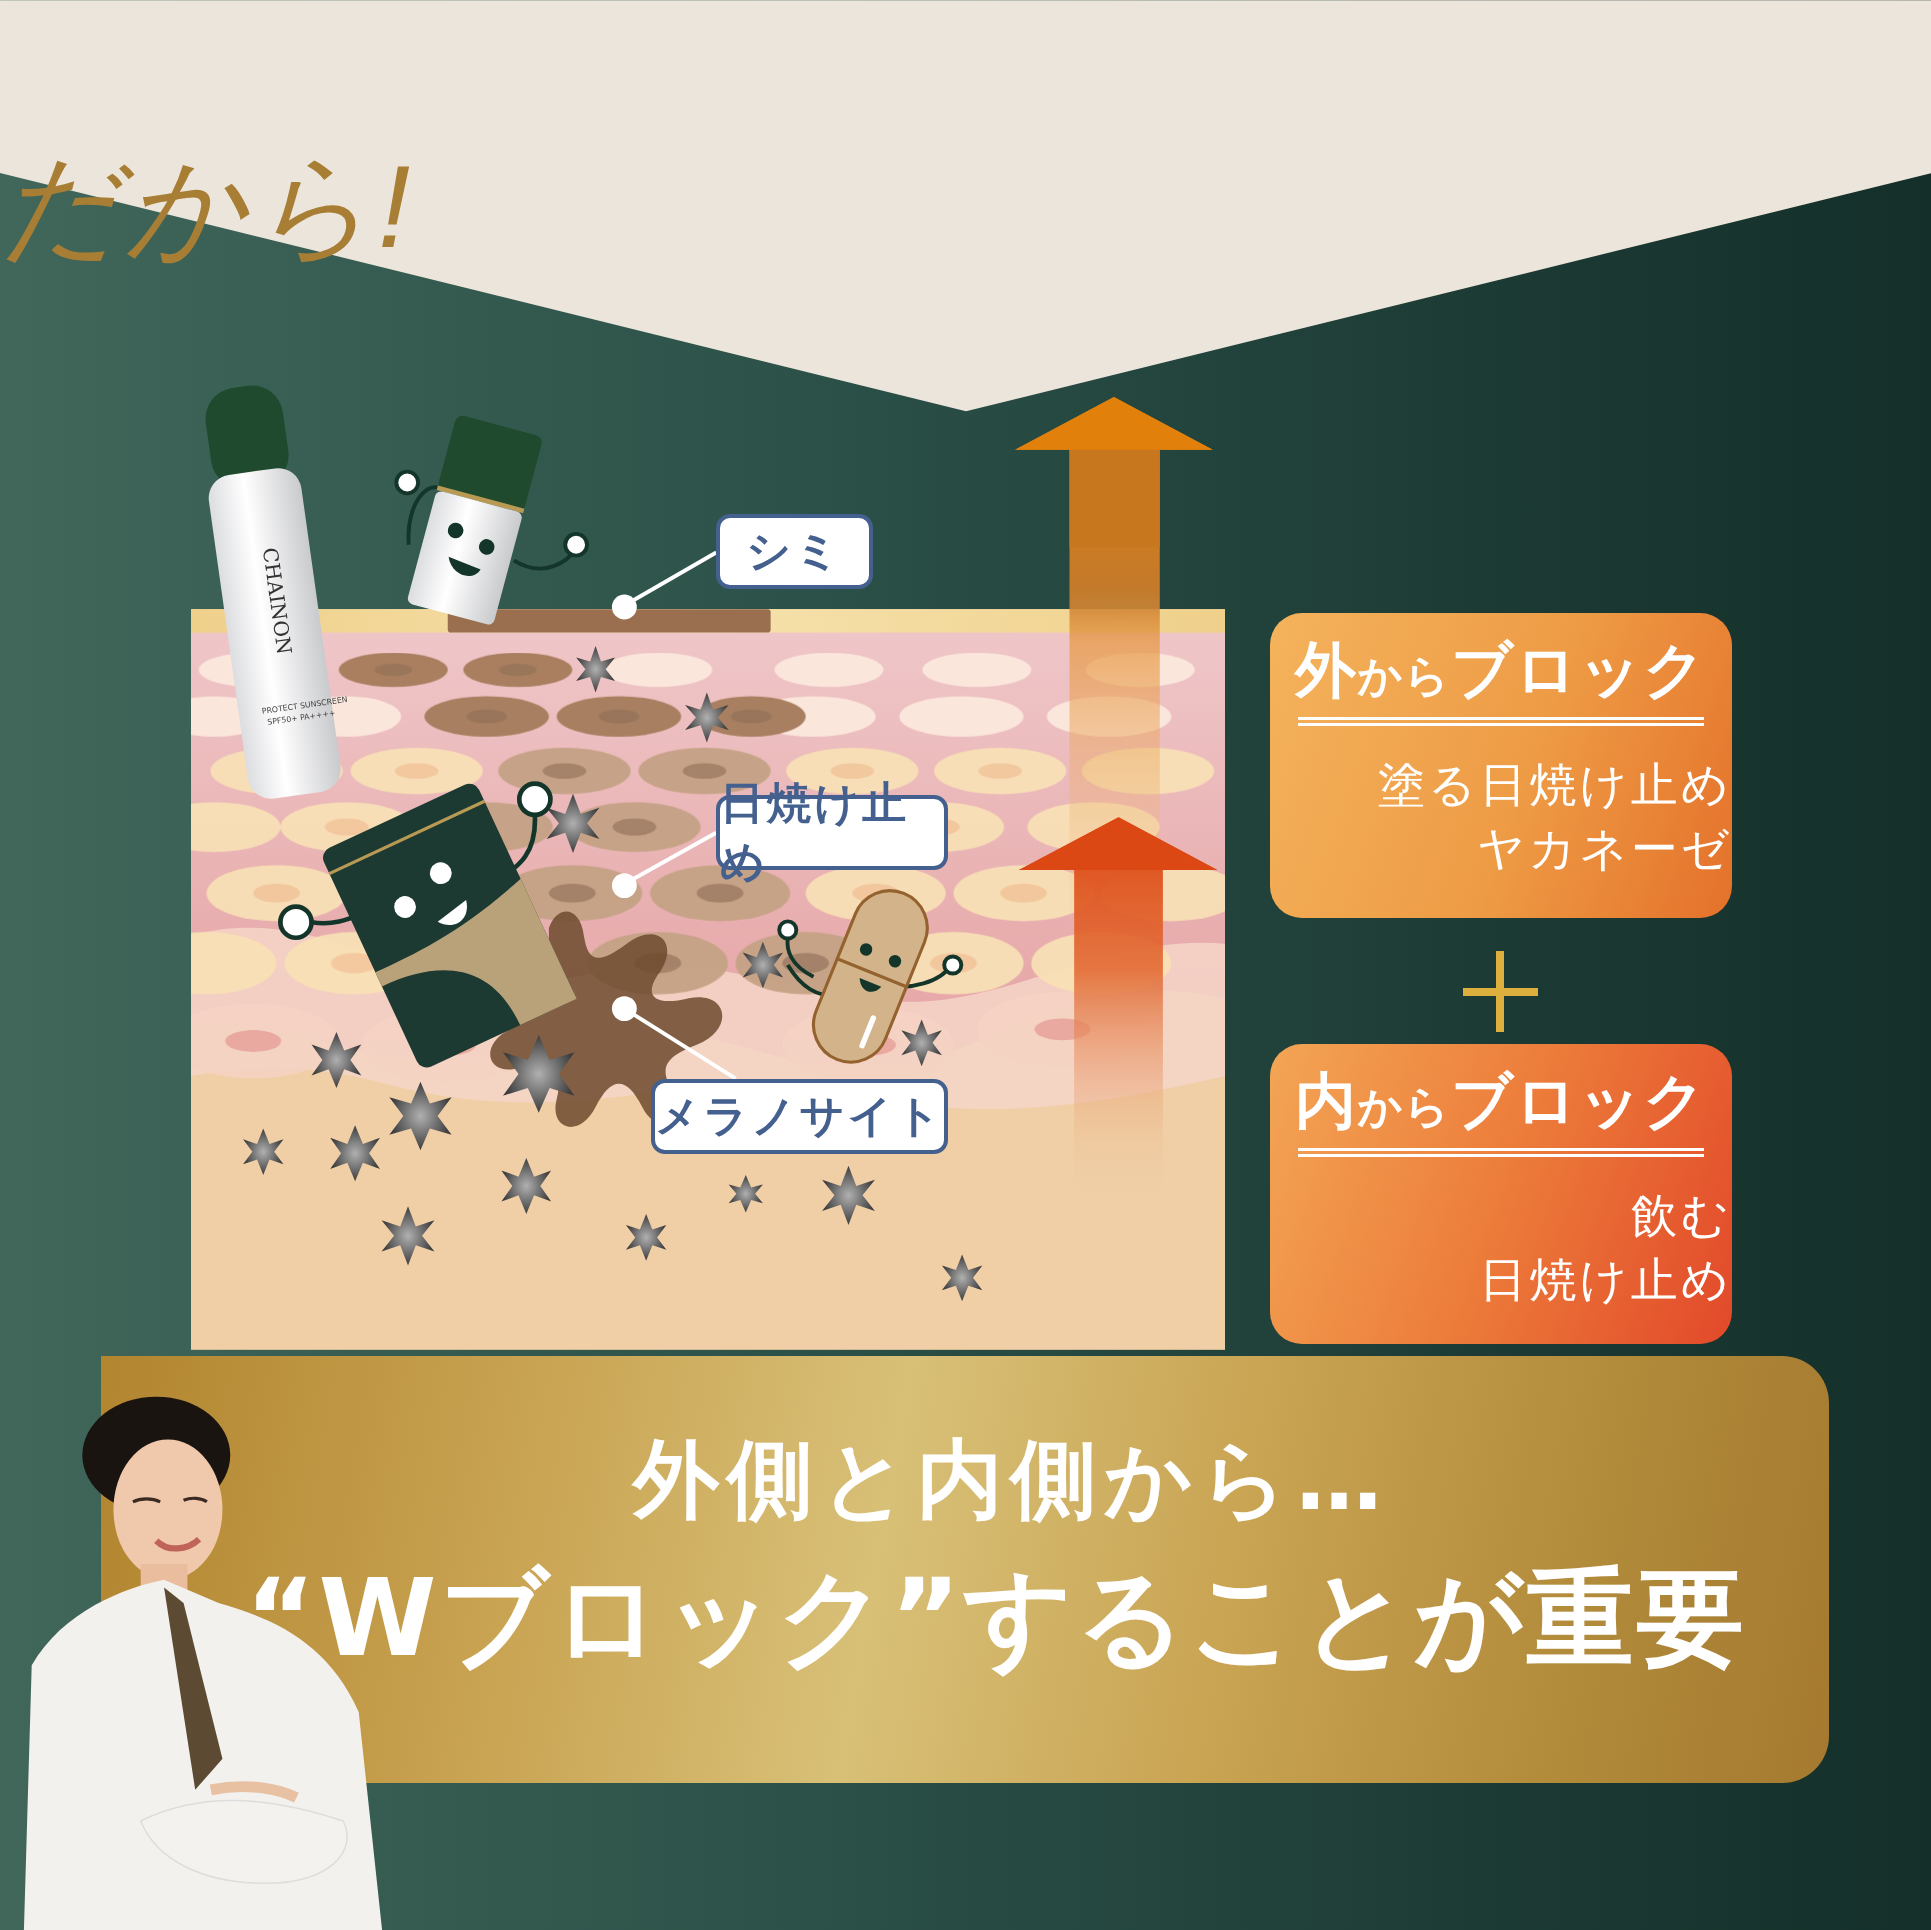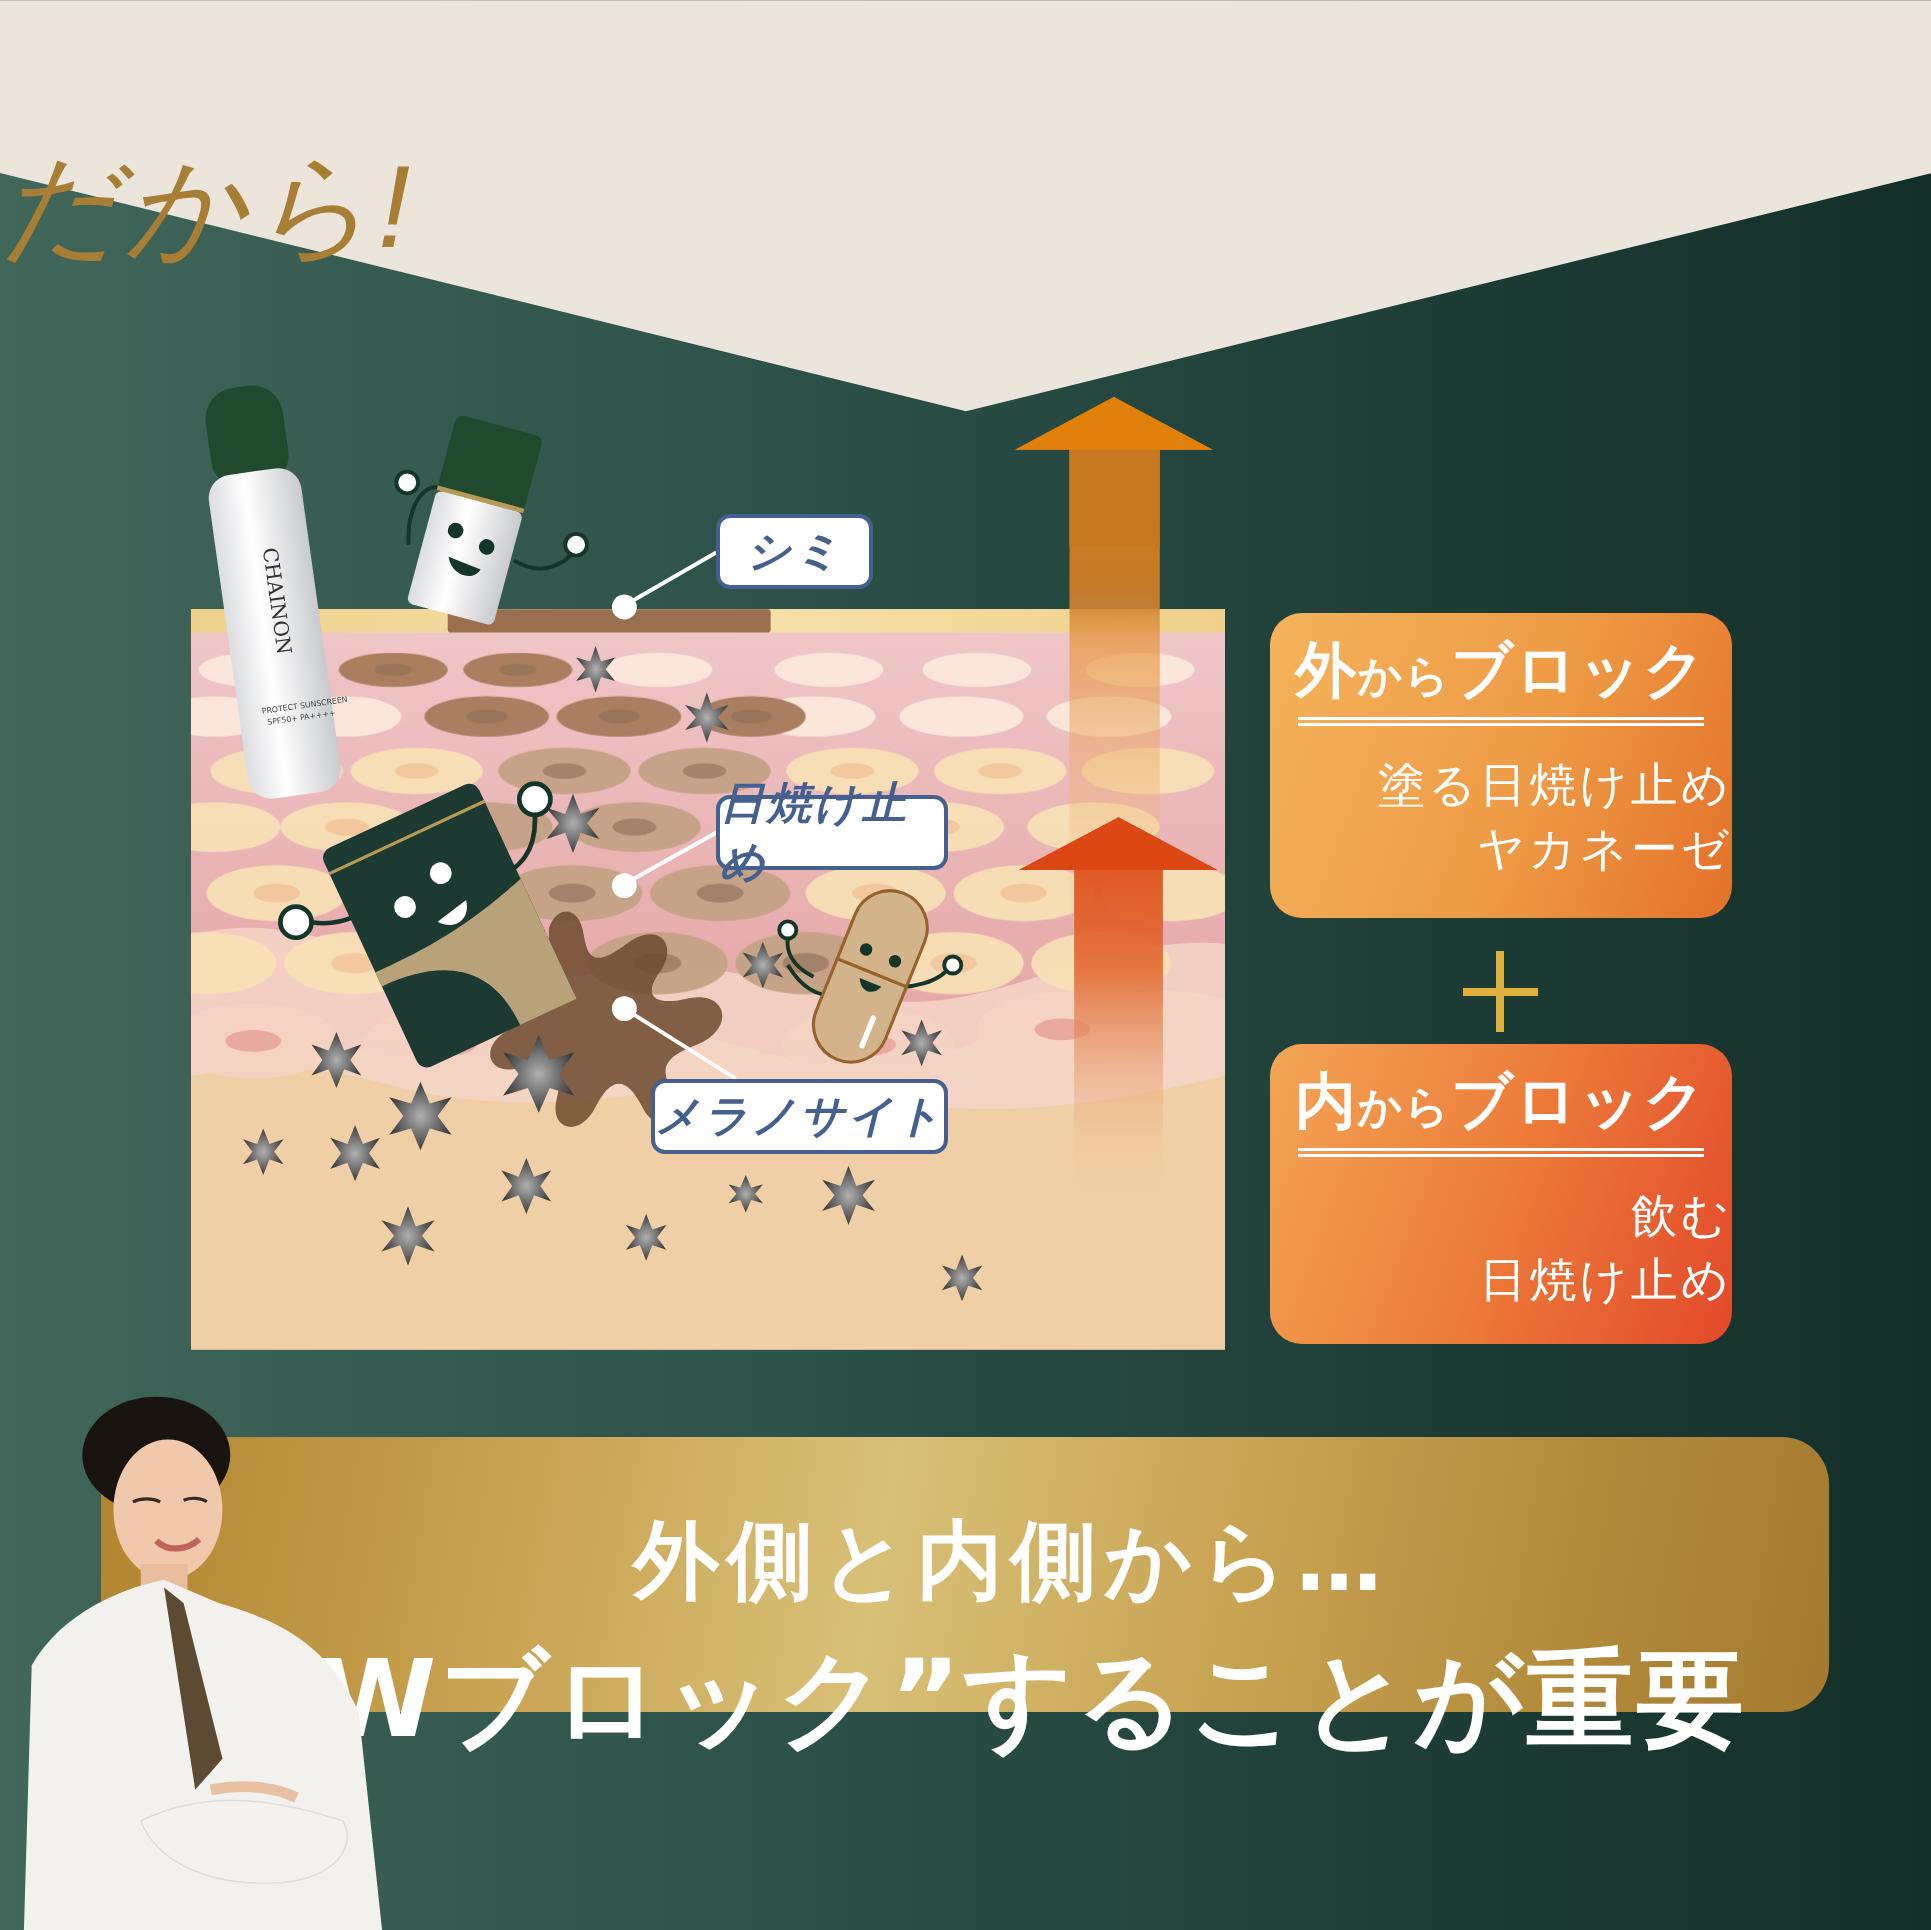--- a/index.html
+++ b/index.html
@@ -11,40 +11,40 @@
   .heading { position:absolute; left:0; width:1932px; top:148px; text-align:left;
              font-family:Liberation Sans, sans-serif; font-style:italic;
              font-size:117px; color:#a87e35; letter-spacing:6.2px; line-height:1; }
 
   
   .skin { position:absolute; left:191px; top:609px; width:1034px; height:741px; overflow:hidden; }
   .skin svg { position:absolute; left:0; top:0; }
 
   .label-box { position:absolute; background:#fff; border:4.7px solid #44608f; border-radius:14px;
                color:#44608f; font-size:44px; font-weight:bold; display:flex; align-items:center;
-               justify-content:center; box-sizing:border-box; letter-spacing:3.1px;font-style:italic; }
+               justify-content:center; box-sizing:border-box; letter-spacing:3.1px; }
 
   .overlay-svg { position:absolute; left:0; top:0; pointer-events:none; }
 
   
   .obox { position:absolute; left:1270px; width:462px; border-radius:32px; color:#fff; box-sizing:border-box; }
   .obox.out { top:613px; height:305px; background:linear-gradient(110deg,#f4b35c 0%,#ee9b45 55%,#e4712a 100%); }
   .obox.in  { top:1044px; height:300px; background:linear-gradient(110deg,#f3a555 0%,#ec7c3a 50%,#e2492a 100%); }
   .obox .title { position:absolute; left:0; right:0; top:23px; text-align:center; font-size:61px; font-weight:bold; letter-spacing:1.6px; line-height:1.1; }
   .obox .title .small { font-size:44px; }
   .obox .rule { position:absolute; left:28px; right:28px; top:104px; height:9.3px;
                 border-top:3.1px solid #fff; border-bottom:3.1px solid #fff; box-sizing:border-box; }
   .obox .body { position:absolute; left:0; right:0; top:140px; text-align:right; font-size:47px;
                 line-height:64px; letter-spacing:3.1px; }
   .plus { position:absolute; left:1463px; top:951px; width:75px; height:81px; }
   .plus::before { content:""; position:absolute; left:33px; top:0; width:7.8px; height:81px; background:#dcaf3f; }
   .plus::after { content:""; position:absolute; left:0; top:37px; width:75px; height:7.8px; background:#dcaf3f; }
 
   
-  .banner { position:absolute; left:101px; top:1437px; width:1728px; height:275px;
+  .banner { position:absolute; left:101px; top:1356px; width:1728px; height:427px;
             border-radius:0 47px 47px 0;
             background:linear-gradient(100deg,#b2852f 0%,#c9a453 25%,#d8c077 45%,#c9a453 65%,#b18a3a 85%,#a57a30 100%); }
   .banner .line1 { position:absolute; left:0; right:0; top:66px; text-align:center; color:#fff;
                    font-size:86px; font-weight:bold; letter-spacing:7.8px; padding-left:93px; box-sizing:border-box; }
   .banner .line2 { position:absolute; left:0; right:0; top:191px; text-align:center; color:#fff;
                    font-size:107px; font-weight:bold; letter-spacing:3.1px; padding-left:62px; box-sizing:border-box; }
 
   .person { position:absolute; left:15.6px; top:1385px; width:374px; height:545px; }
 </style>
 </head>

